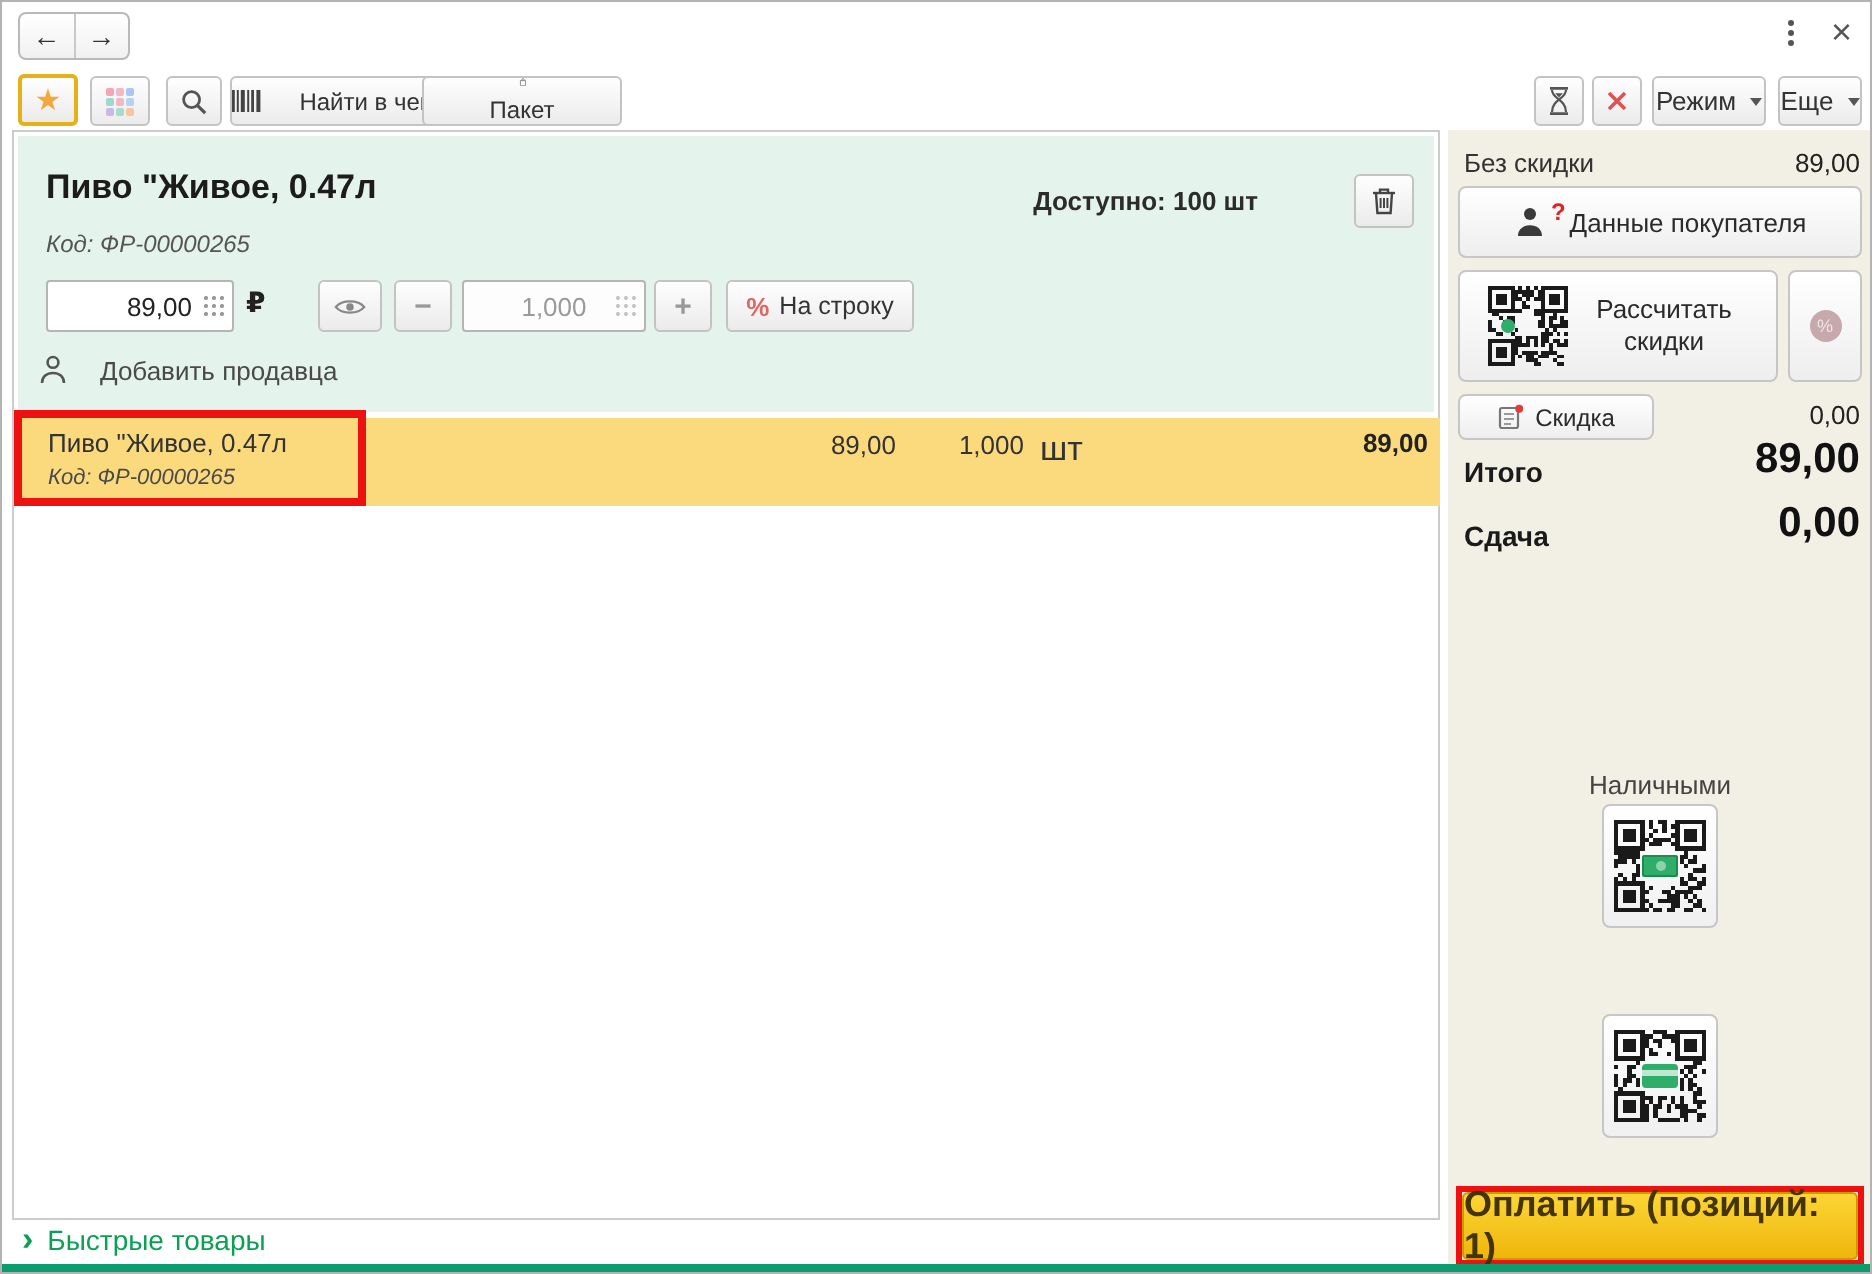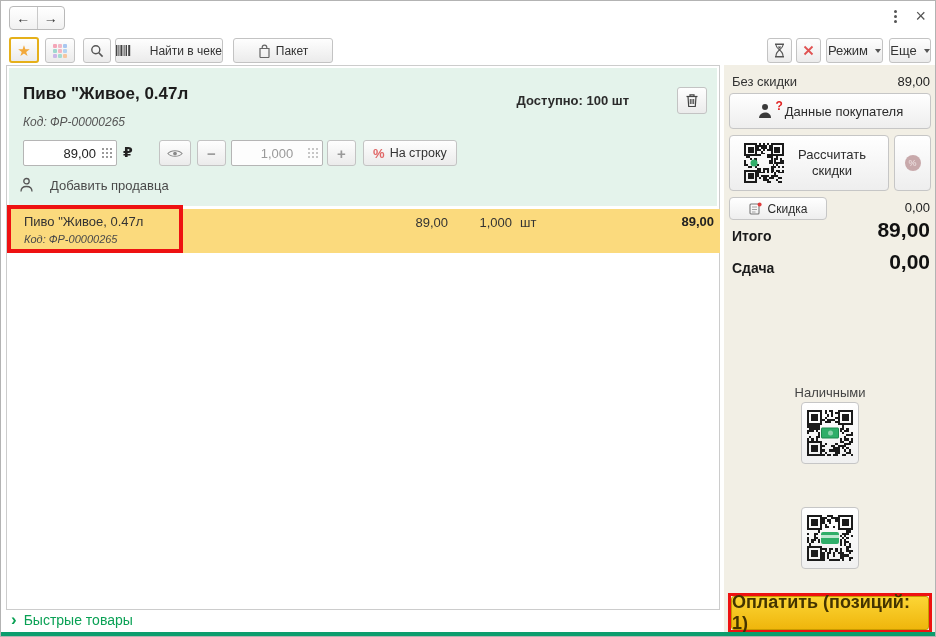--- a/index.html
+++ b/index.html
@@ -23,21 +23,21 @@
   .btn { position:absolute; top:4px; height:25px; display:inline-flex; align-items:center; justify-content:center; gap:5px;
          background:linear-gradient(#fefefe,#ebebeb); border:1px solid #c3c3c3; border-radius:3px;
          font-size:12px; color:#333; cursor:pointer; white-space:nowrap; }
   .b-star   { left:8px;   width:30px; border:2px solid #e5b01a; top:3px; height:26px; }
   .b-star .star { color:#f2a93b; font-size:15px; line-height:15px; }
   .b-grid   { left:44px;  width:30px; }
   .gridico { display:grid; grid-template-columns:repeat(3,4px); grid-gap:1px; }
   .gridico i { width:4px; height:4px; border-radius:1px; }
   .b-search { left:82px;  width:28px; }
   .b-find   { left:114px; width:108px;justify-content:space-between; }
-  .b-pkg    { left:232px; width:100px; }
+  .b-pkg    { left:210px; width:100px;flex-direction:column; }
   .b-hour   { left:766px; width:25px; }
   .b-redx   { left:795px; width:25px; }
   .b-mode   { left:825px; width:57px; font-size:13px; }
   .b-more   { left:888px; width:42px; font-size:13px; }
   .caret { display:inline-block; width:0; height:0; border-left:3.5px solid transparent; border-right:3.5px solid transparent; border-top:4px solid #555; margin-left:2px; }
 
   
   .left-area { position:absolute; left:5px; top:64px; width:714px; height:545px; background:#fff; border:1px solid #cccccc; }
   .green-panel { position:absolute; left:2px; top:2px; width:708px; height:138px; background:#e4f3eb; }
   .prod-title { position:absolute; left:14px; top:16px; font-size:17px; font-weight:bold; color:#1c1c1c; }
@@ -58,21 +58,21 @@
   .b-plus { position:absolute; left:318px; top:72px; width:29px; height:26px; font-size:15px; color:#999; font-weight:bold; }
   .b-pct  { position:absolute; left:354px; top:72px; width:94px; height:26px; font-size:12.5px; }
   .pct-red { color:#e06666; font-size:13px; font-weight:bold; }
   .add-seller { position:absolute; left:10px; top:109px; display:flex; align-items:center; gap:16px; font-size:13px; color:#4a4a4a; cursor:pointer; }
 
   .receipt-row { position:absolute; left:1px; top:143px; width:712px; height:44px; background:#fbda7d; }
   .rr-name { position:absolute; left:16px; top:5px;  font-size:13px; color:#333; }
   .rr-code { position:absolute; left:16px; top:24px; font-size:11px; font-style:italic; color:#4a4a4a; }
   .rr-price{ position:absolute; left:360px; top:6px; width:80px; text-align:right; font-size:13px; color:#333; }
   .rr-qty  { position:absolute; left:458px; top:6px; width:46px; text-align:right; font-size:13px; color:#333; }
-  .rr-unit { position:absolute; left:512px; top:6px; font-size:13px; color:#333; }
+  .rr-unit { position:absolute; left:512px; top:6px; font-size:17px; color:#333; }
   .rr-total{ position:absolute; right:6px;  top:5px; font-size:13px; font-weight:bold; color:#222; }
 
   .row-annotation { position:absolute; left:0px; top:139px; width:176px; height:48px; border:4px solid #ee1111; pointer-events:none; }
 
   .quick-goods { position:absolute; left:10px; top:611px; display:flex; align-items:center; gap:7px; cursor:pointer; }
   .qg-chev { color:#0aa155; font-size:17px; font-weight:bold; line-height:16px; }
   .qg-label { color:#0aa155; font-size:14px; }
 
   
   .right-panel { position:absolute; left:723px; top:64px; width:212px; height:567px; background:#f2efe5; }

